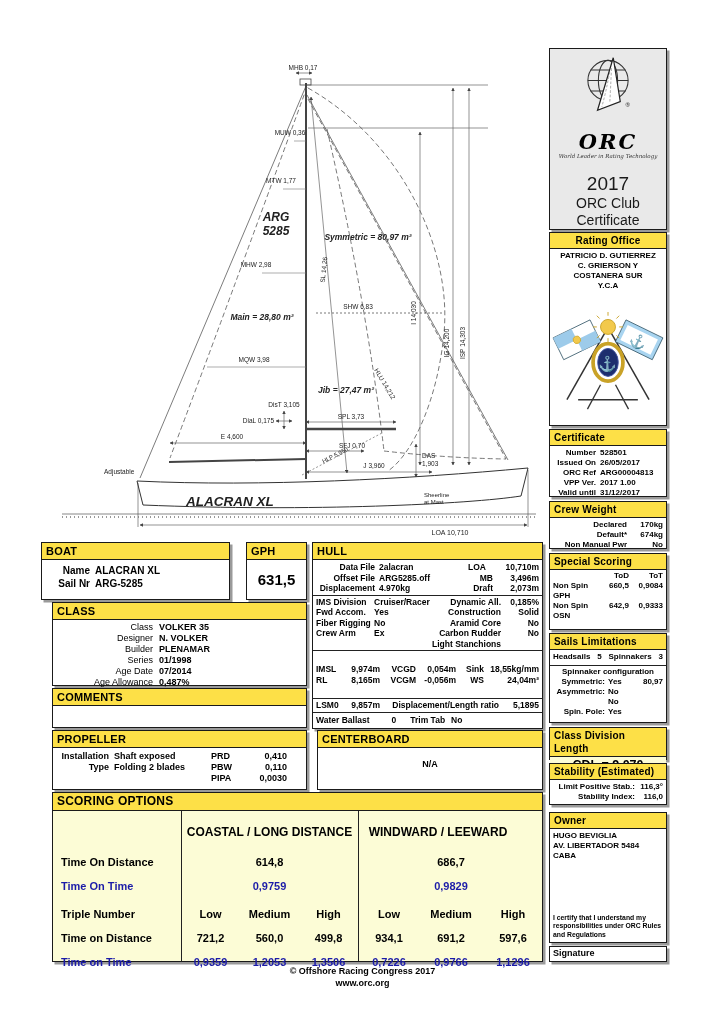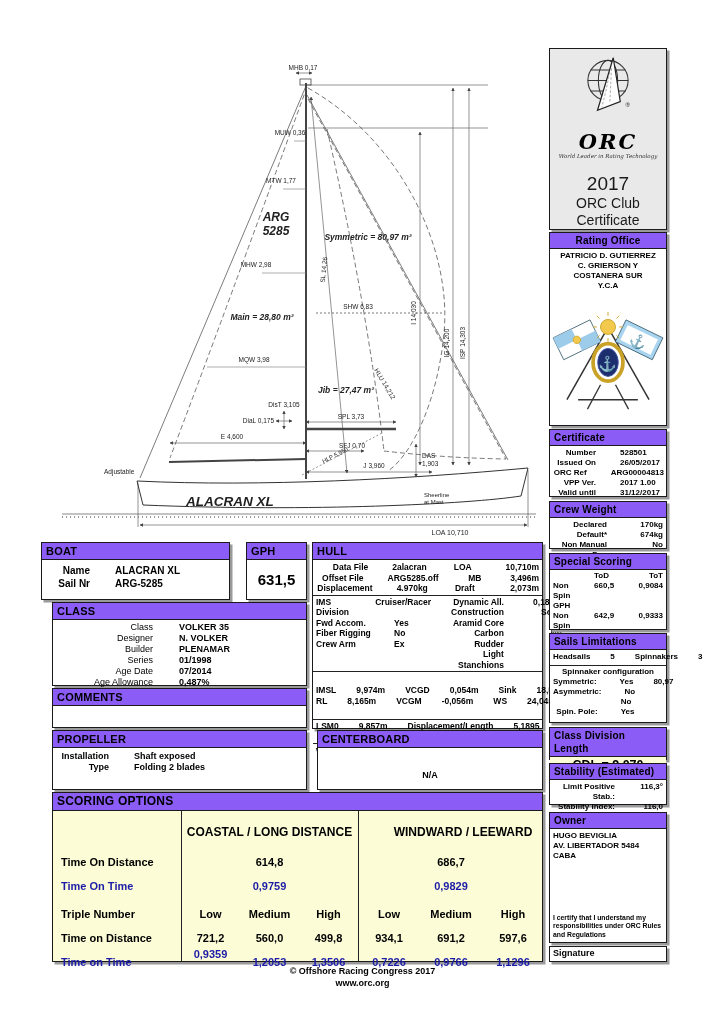--- a/index.html
+++ b/index.html
@@ -1,25 +1,25 @@
 <!DOCTYPE html>
 <html><head>
 <meta charset="utf-8">
 <style>
   * { margin:0; padding:0; box-sizing:border-box; }
   html,body { width:725px; height:1024px; }
   body { position:relative; background:#fff; color:#000;
          font-family:"Liberation Sans", sans-serif; overflow:hidden; }
   .box { position:absolute; background:#fff; border:1.4px solid #1a1a1a;
          box-shadow:2.5px 2.5px 0 #9a9a9a; }
-  .hdr { background:#8b5cf6; border-bottom:1.4px solid #1a1a1a;
+  .hdr { background:#fde047; border-bottom:1.4px solid #1a1a1a;
          font-weight:bold; font-size:11px; line-height:14px; padding:1px 4px; letter-spacing:.2px; }
   .hdr.sm { font-size:10px; line-height:13px; }
   .bb { font-weight:bold; }
-  .row { display:flex; align-items:baseline;gap:20px; }
+  .row { display:flex; align-items:baseline; }
   .r { text-align:right; } .c { text-align:center; }
   .blue { color:#1b1ba8; }
   .yellow { background:#fcfcd6; }
   .divider { border-top:1px solid #222; margin:1px 0; }
   .f8 { font-size:8px; line-height:10px; } .f85 { font-size:8.5px; line-height:10.5px; }
   .f9 { font-size:9px; line-height:11px; } .f10 { font-size:10px; line-height:13px; }
   .f11 { font-size:11px; line-height:14px; } .f12 { font-size:12px; line-height:15px; }
   svg text { fill:#222; font-family:"Liberation Sans", sans-serif; }
   .t65 { font-size:6.5px; } .t6 { font-size:6px; } .t7 { font-size:7px; }
   .sailarea { font-size:8.5px; font-weight:bold; font-style:italic; }
@@ -186,20 +186,34 @@
     <div style="width:158px">
       <div class="row f9">
           <span class="r bb" style="width:56px">Installation</span>
           <span class="bb" style="margin-left:5px">Shaft exposed</span>
         </div>
       <div class="row f9">
           <span class="r bb" style="width:56px">Type</span>
           <span class="bb" style="margin-left:5px">Folding 2 blades</span>
         </div>
     </div>
+    <div style="width:92px">
+      <div class="row f9">
+          <span class="bb" style="width:34px">PRD</span>
+          <span class="bb r" style="width:42px">0,410</span>
+        </div>
+      <div class="row f9">
+          <span class="bb" style="width:34px">PBW</span>
+          <span class="bb r" style="width:42px">0,110</span>
+        </div>
+      <div class="row f9">
+          <span class="bb" style="width:34px">PIPA</span>
+          <span class="bb r" style="width:42px">0,0030</span>
+        </div>
+    </div>
   </div>
 </div>
 
 <div class="box" style="left:312px;top:542px;width:231px;height:187px">
   <div class="hdr">HULL</div>
   <div style="padding:2px 3px 0 0">
     <div class="row f85">
       <span class="r bb" style="width:62px">Data File</span>
         <span class="bb" style="margin-left:4px;flex:1">2alacran</span>
       <span class="r bb" style="width:28px">LOA</span>
@@ -291,30 +305,30 @@
   <div class="row f85" style="padding:1px 3px">
     <span class="bb">Water Ballast</span>
     <span class="bb" style="margin-left:22px">0</span>
     <span class="bb" style="margin-left:14px">Trim Tab</span>
     <span class="bb" style="margin-left:6px">No</span>
   </div>
 </div>
 
 <div class="box" style="left:317px;top:730px;width:226px;height:60px">
   <div class="hdr">CENTERBOARD</div>
-  <div class="c bb f9" style="margin-top:22px">N/A</div>
+  <div class="c bb f9" style="margin-top:11px">N/A</div>
 </div>
 
 <div class="box" style="left:52px;top:792px;width:491px;height:170px">
   <div class="hdr" style="font-size:12px;line-height:15px">SCORING OPTIONS</div>
   <div class="sc-body yellow">
     <div class="sc-vline" style="left:128px"></div>
     <div class="sc-vline" style="left:305px"></div>
     <div class="sc-abs f12 c" style="left:128px;width:177px;top:14px">COASTAL / LONG DISTANCE</div>
-    <div class="sc-abs f12 c" style="left:317px;width:186px;top:14px">WINDWARD / LEEWARD</div>
+    <div class="sc-abs f12 c" style="left:292px;width:186px;top:14px">WINDWARD / LEEWARD</div>
 
     <div class="sc-abs f11" style="left:8px;top:44px">Time On Distance</div>
     <div class="sc-abs f11 c" style="left:128px;width:177px;top:44px">614,8</div>
     <div class="sc-abs f11 c" style="left:305px;width:186px;top:44px">686,7</div>
 
     <div class="sc-abs f11 blue" style="left:8px;top:68px">Time On Time</div>
     <div class="sc-abs f11 c blue" style="left:128px;width:177px;top:68px">0,9759</div>
     <div class="sc-abs f11 c blue" style="left:305px;width:186px;top:68px">0,9829</div>
 
     <div class="sc-abs f11" style="left:8px;top:96px">Triple Number</div>
@@ -327,21 +341,21 @@
 
     <div class="sc-abs f11" style="left:8px;top:120px">Time on Distance</div>
     <div class="sc-abs f11 c" style="left:128px;width:59px;top:120px">721,2</div>
     <div class="sc-abs f11 c" style="left:187px;width:59px;top:120px">560,0</div>
     <div class="sc-abs f11 c" style="left:246px;width:59px;top:120px">499,8</div>
     <div class="sc-abs f11 c" style="left:305px;width:62px;top:120px">934,1</div>
     <div class="sc-abs f11 c" style="left:367px;width:62px;top:120px">691,2</div>
     <div class="sc-abs f11 c" style="left:429px;width:62px;top:120px">597,6</div>
 
     <div class="sc-abs f11 blue" style="left:8px;top:144px">Time on Time</div>
-    <div class="sc-abs f11 c blue" style="left:128px;width:59px;top:136px">0,9359</div>
+    <div class="sc-abs f11 c blue" style="left:128px;width:59px;top:144px">0,9359</div>
     <div class="sc-abs f11 c blue" style="left:187px;width:59px;top:144px">1,2053</div>
     <div class="sc-abs f11 c blue" style="left:246px;width:59px;top:144px">1,3506</div>
     <div class="sc-abs f11 c blue" style="left:305px;width:62px;top:144px">0,7226</div>
     <div class="sc-abs f11 c blue" style="left:367px;width:62px;top:144px">0,9766</div>
     <div class="sc-abs f11 c blue" style="left:429px;width:62px;top:144px">1,1296</div>
   </div>
 </div>
 
 <div class="box logo-box" style="left:549px;top:48px;width:118px;height:182px">
   <svg width="70" height="72" viewBox="0 0 80 80" style="margin-top:6px">

